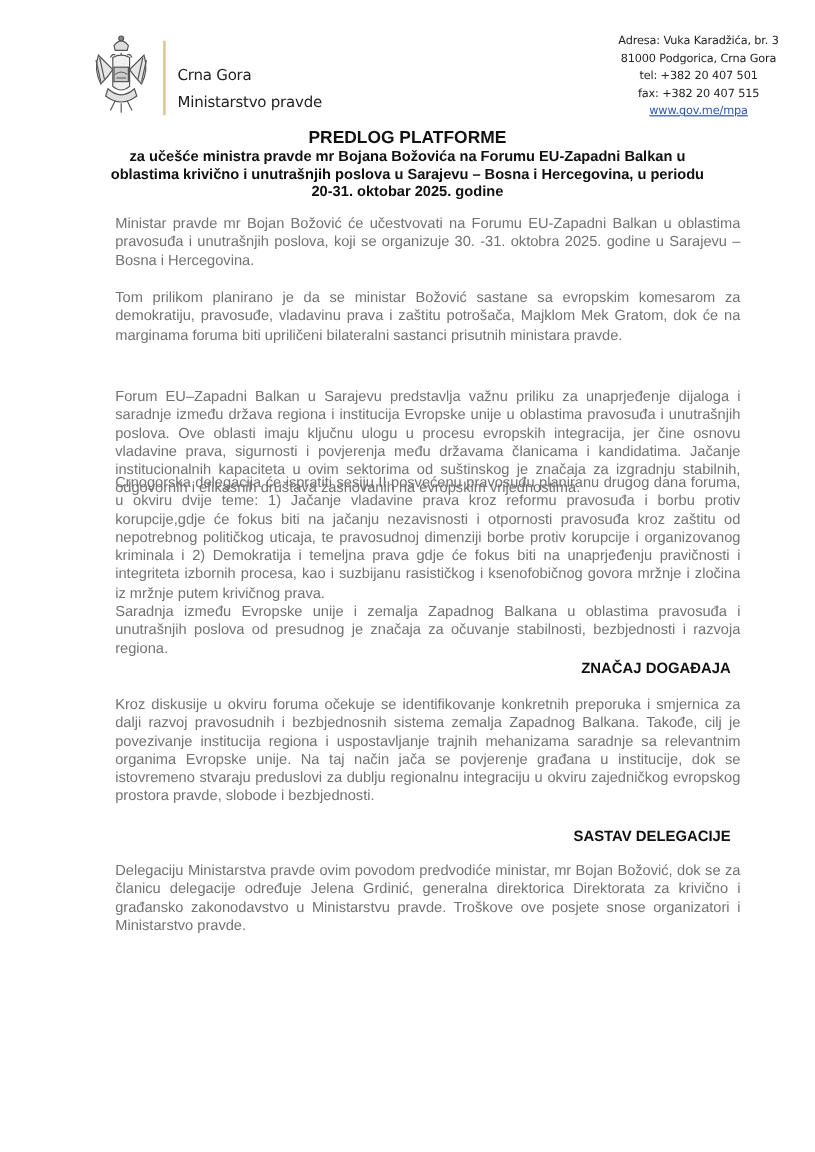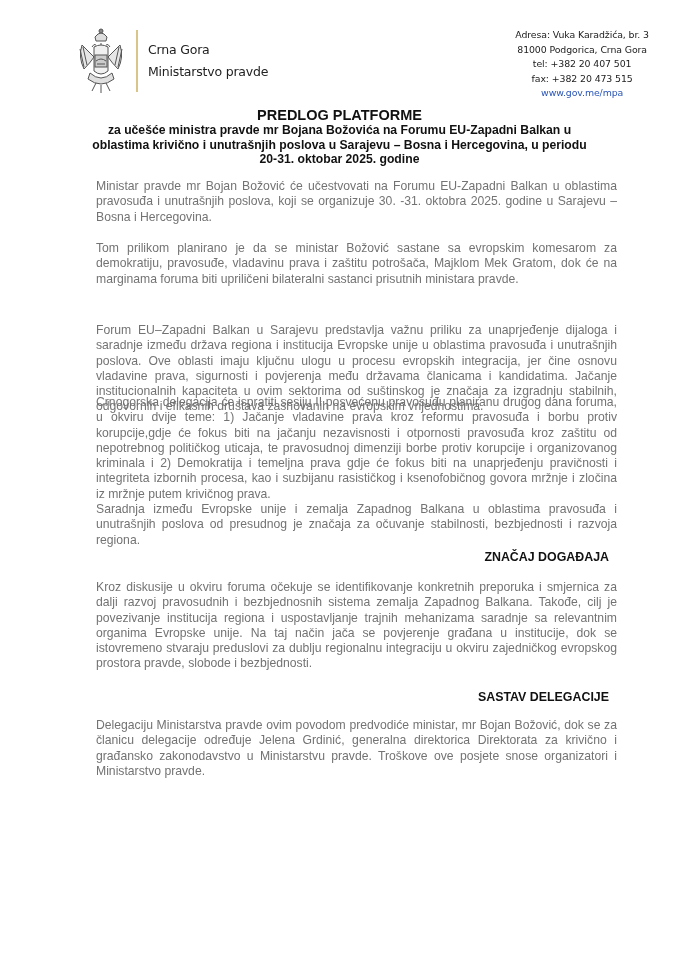--- a/index.html
+++ b/index.html
@@ -1,25 +1,25 @@
 <!DOCTYPE html>
 <html><head>
   <meta charset="utf-8">
   <style>
     html, body { margin: 0; padding: 0; background: #ffffff; }
     body { width: 679px; height: 960px; position: relative; overflow: hidden; color: #111; }
     .page { position: absolute; left: 0; top: 0; width: 679px; height: 960px; background: #fff; }
 
-    .header-left { position: absolute; left: 76px; top: 26px; height: 70px; display: flex; align-items: center; }
+    .header-left { position: absolute; left: 76px; top: 26px; height: 70px; display: flex; align-items: flex-end; }
     .coat { width: 50px; height: 68px; }
     .gold-rule { width: 2px; height: 62px; background: #d9c48a; margin-left: 10px; margin-right: 10px; }
     .inst { font-family: "DejaVu Sans", sans-serif; font-size: 12.5px; line-height: 22px; color: #222; letter-spacing: -0.2px; }
 
     .header-right { position: absolute; right: 30px; top: 28px; text-align: center; font-family: "DejaVu Sans", sans-serif; font-size: 9.4px; line-height: 14.6px; color: #222; letter-spacing: -0.1px; }
-    .header-right a { color: #2a55b8; }
+    .header-right a { color: #2a55b8; text-decoration: underline; }
 
     .title-block { position: absolute; left: 70px; width: 539px; top: 107px; text-align: center; font-family: "Liberation Sans", sans-serif; font-weight: bold; }
     .title-main { font-size: 14.5px; line-height: 16px; }
     .title-sub { font-size: 12.2px; line-height: 14.6px; }
 
     .body-text { position: absolute; left: 96px; width: 521px; font-family: "Liberation Sans", sans-serif; font-size: 12.2px; line-height: 15.3px; text-align: justify; color: #737373; }
     .body-text p { margin: 0; }
     .section-heading { position: absolute; left: 70px; width: 539px; text-align: right; font-family: "Liberation Sans", sans-serif; font-weight: bold; font-size: 12.4px; }
   </style>
 </head>
@@ -48,21 +48,21 @@
     <div class="inst">
       <div>Crna Gora</div>
       <div>Ministarstvo pravde</div>
     </div>
   </div>
 
   <div class="header-right">
     <div>Adresa: Vuka Karadžića, br. 3</div>
     <div>81000 Podgorica, Crna Gora</div>
     <div>tel: +382 20 407 501</div>
-    <div>fax: +382 20 473 515</div>
+    <div>fax: +382 20 407 515</div>
     <div><a>www.gov.me/mpa</a></div>
   </div>
 
   <div class="title-block">
     <div class="title-main">PREDLOG PLATFORME</div>
     <div class="title-sub">za učešće ministra pravde mr Bojana Božovića na Forumu EU-Zapadni Balkan u</div>
     <div class="title-sub">oblastima krivično i unutrašnjih poslova u Sarajevu – Bosna i Hercegovina, u periodu</div>
     <div class="title-sub">20-31. oktobar 2025. godine</div>
   </div>
 

